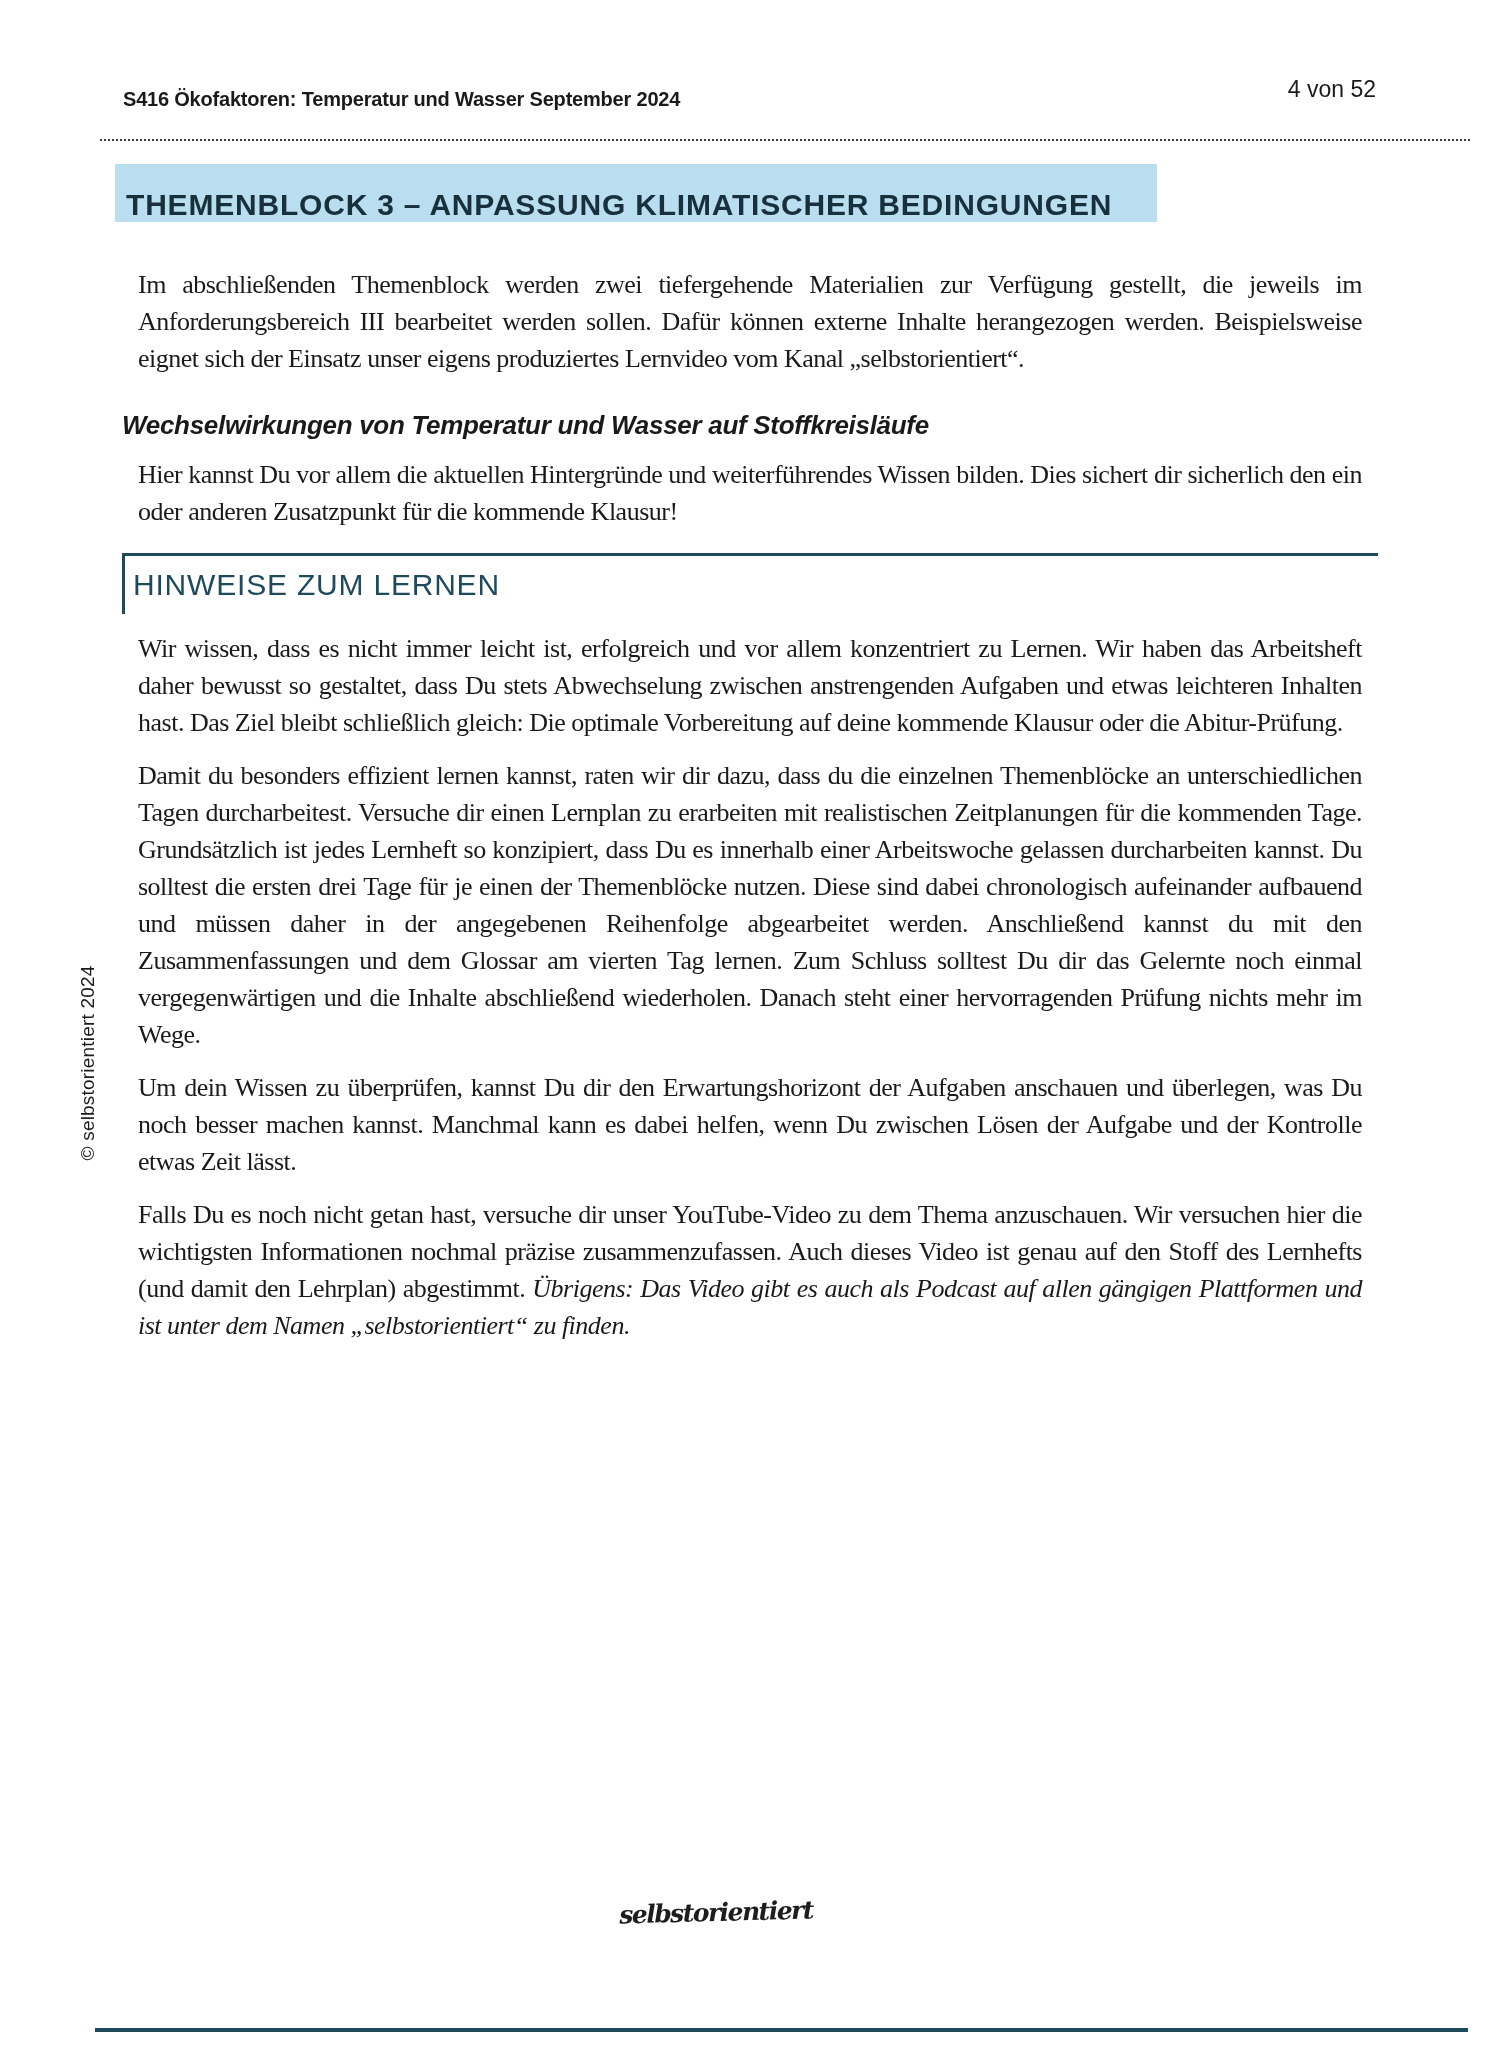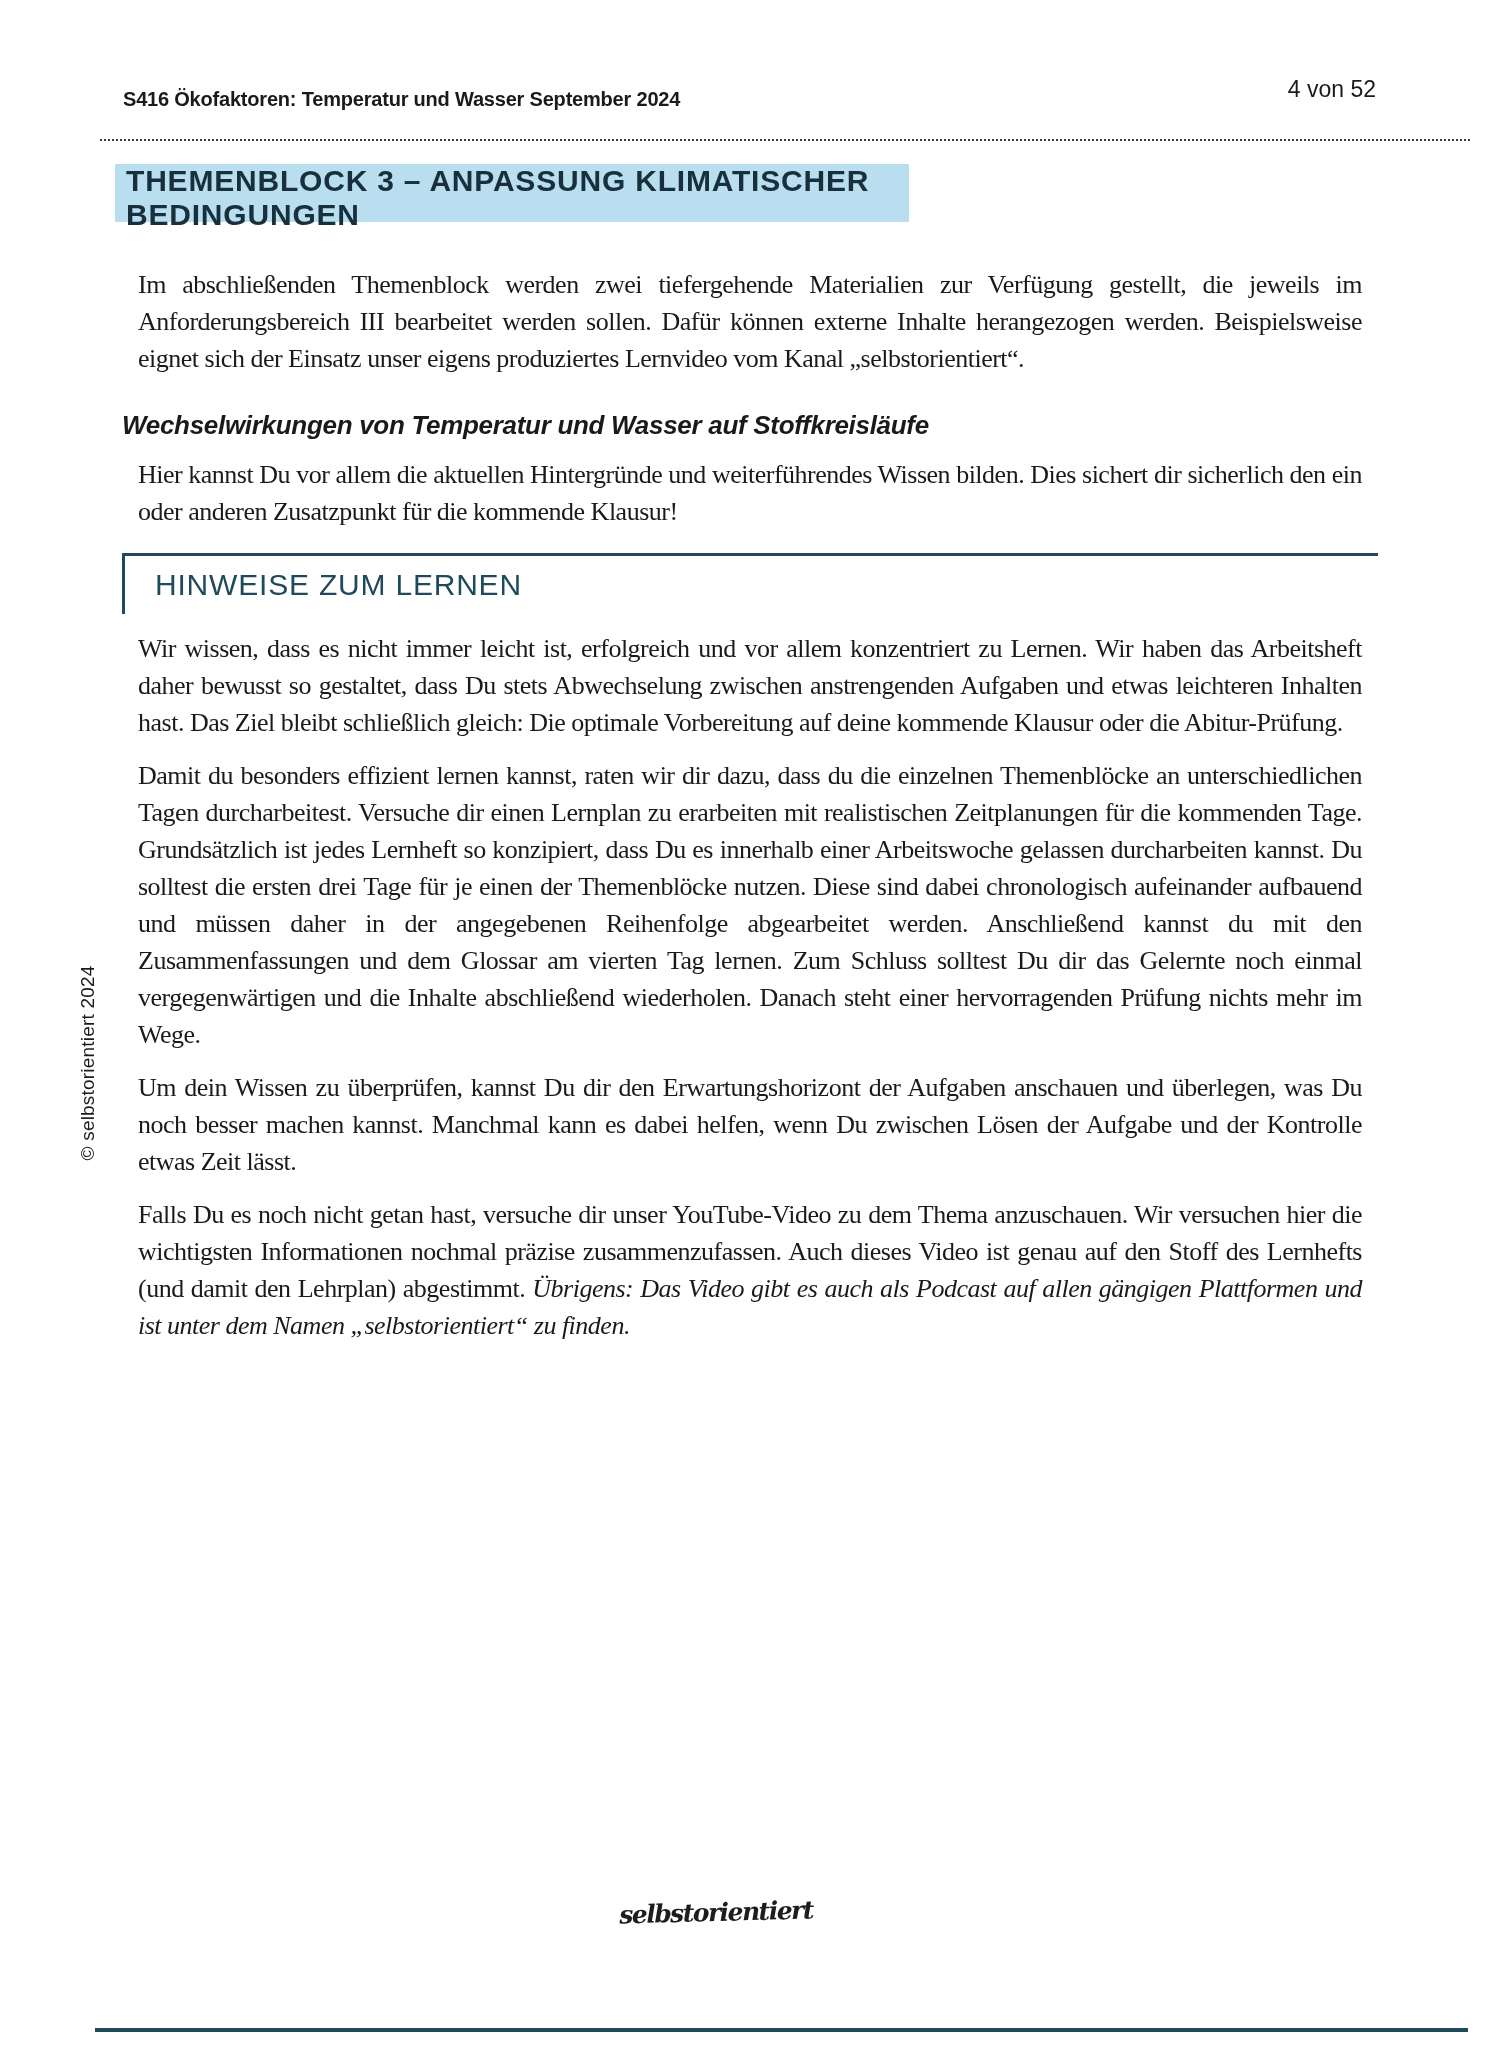--- a/index.html
+++ b/index.html
@@ -23,23 +23,23 @@
     font-size: 23px; font-weight: 400;
   }
   .hdr-rule {
     position: absolute; top: 139px; left: 100px; width: 1370px;
     border-top: 2px dotted #3a3a3a;
   }
 
   
   .title-band {
     position: absolute; top: 164px; left: 115px;
-    width: 794px; height: 58px;
+    width: 1042px; height: 58px;
     background: #b9def0;
-    display: flex; align-items: flex-start;
+    display: flex; align-items: flex-end;
     box-sizing: border-box; padding-left: 11px;
     font-size: 30px; font-weight: 600; letter-spacing: 0.8px;
     color: #18303c;
   }
 
   
   .content {
     position: absolute; left: 122px; top: 250px; width: 1256px;
     font-size: 26px; line-height: 37px; letter-spacing: -0.5px;
     text-align: justify;
@@ -54,21 +54,21 @@
   .p-wechsel     { margin-top: 30px; }
 
   .section-head {
     margin-top: 23px;
     border-top: 3px solid #1e4a5c;
     text-align: left;
   }
   .section-title {
     margin: 0;
     border-left: 3px solid #1e4a5c;
-    padding: 12px 0 12px 30px;
+    padding: 12px 0 12px 8px;
     font-size: 30px; line-height: 34px; font-weight: 500;
     letter-spacing: 0.8px; color: #1e4a5c;
   }
   .p-hinweise-1 { margin-top: 8px; }
   .p-hinweise-2 { margin-top: 24px; }
   .p-hinweise-3 { margin-top: 23px; }
   .p-hinweise-4 { margin-top: 16px; }
   .italic { font-style: italic; }
 
   

